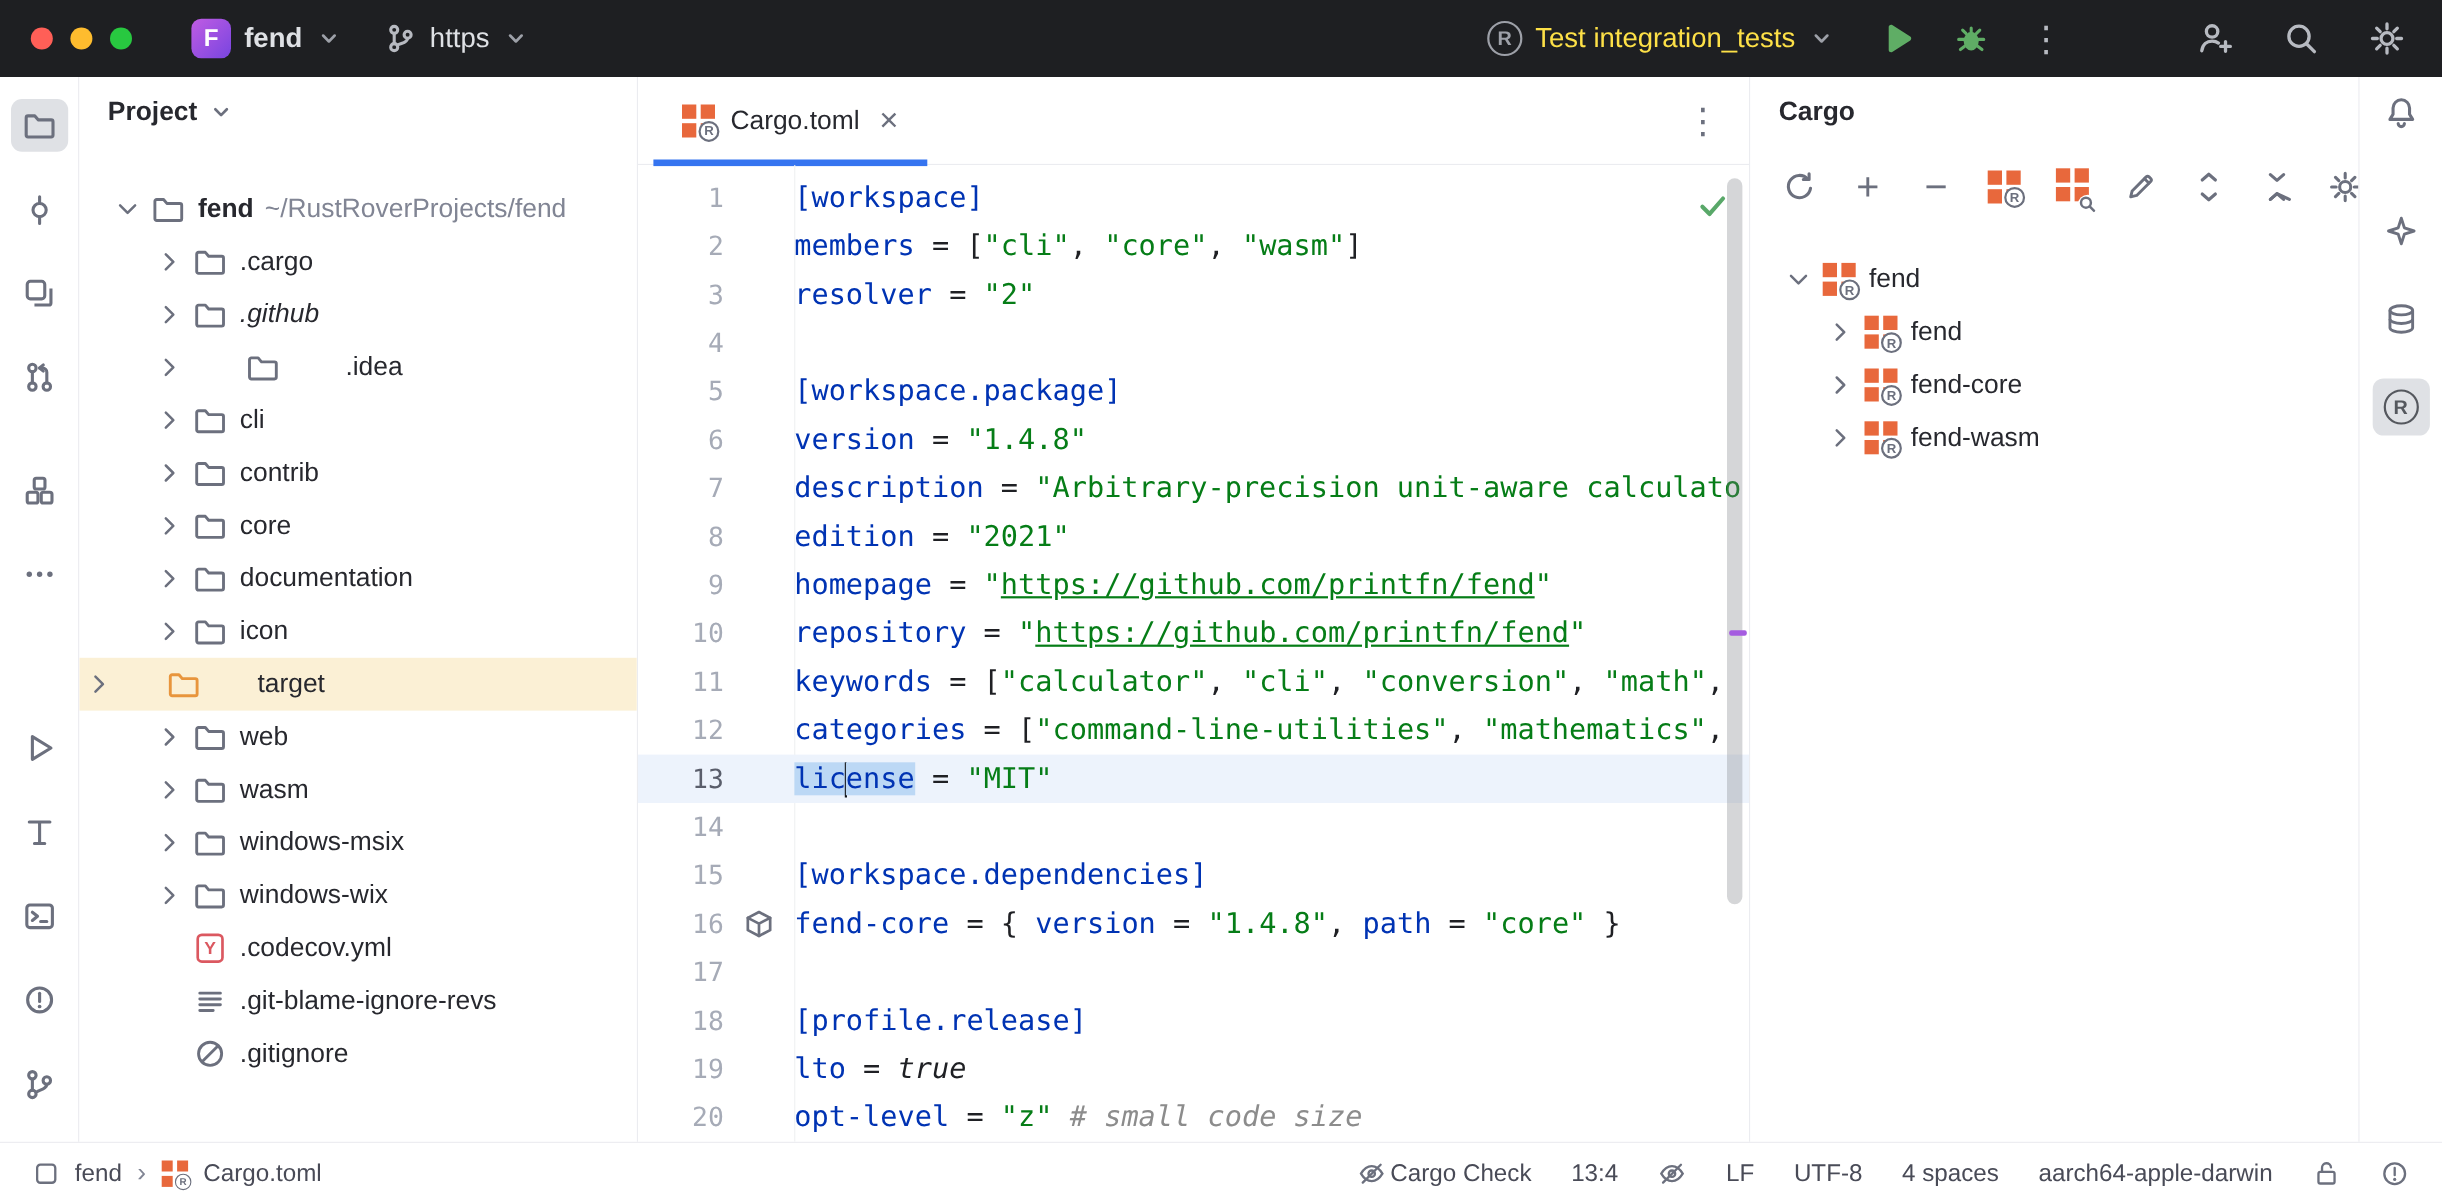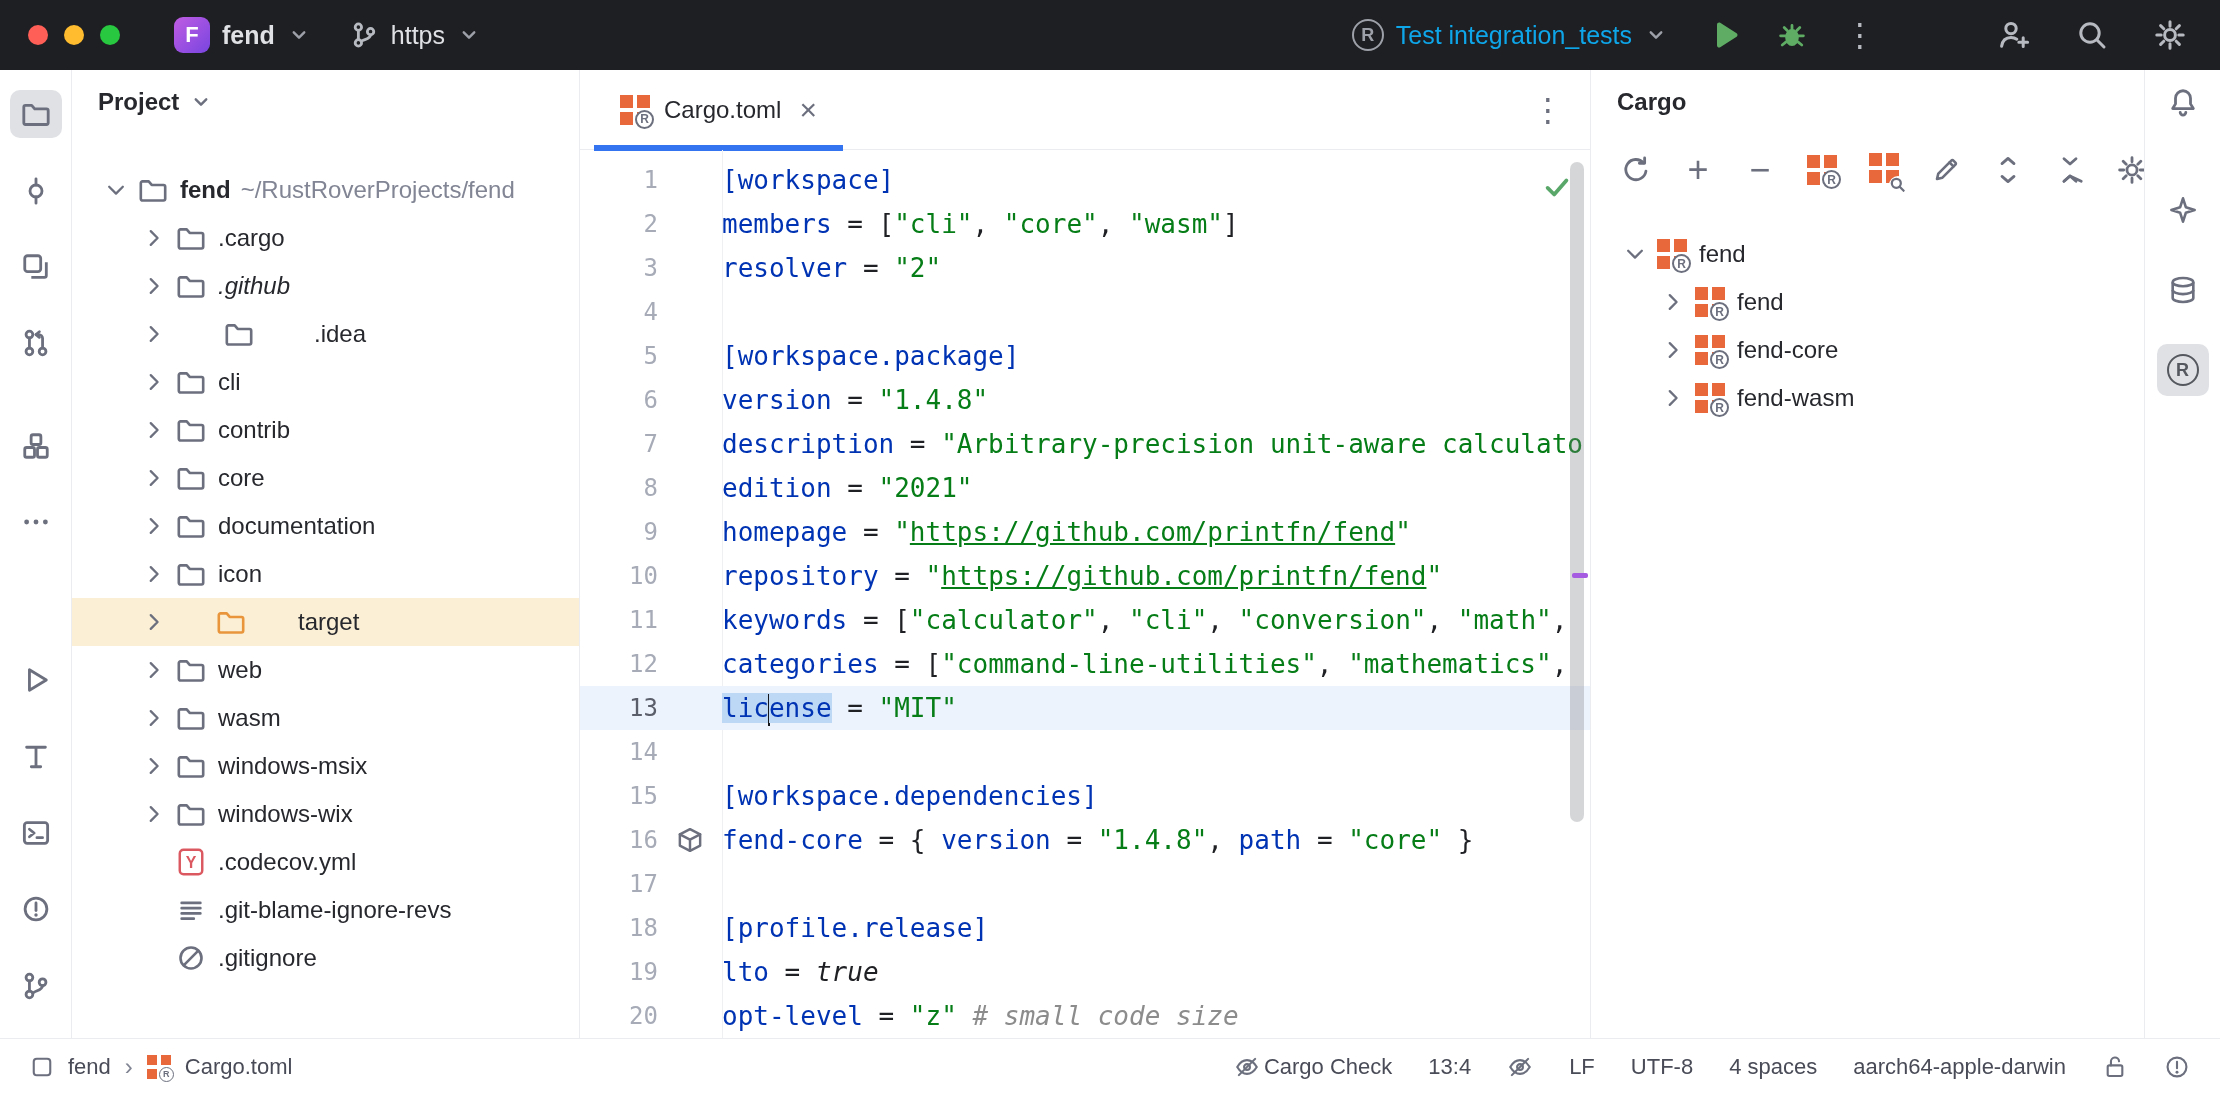--- a/index.html
+++ b/index.html
@@ -16,21 +16,21 @@
   .tb-widget{display:flex;align-items:center;gap:12px;padding:8px 10px;border-radius:8px}
   .tb-label{font-size:25px;white-space:nowrap}
   .bold{font-weight:700}
   .tb-spacer{flex:1}
   .run-cluster{display:flex;align-items:center;gap:24px}
   .tb-btn{display:flex;align-items:center;justify-content:center;width:44px;height:44px;border-radius:8px}
   .kebab-glyph{font-size:32px;color:#b7bac1;line-height:1}
   .right-cluster{display:flex;align-items:center;gap:34px;margin-left:110px}
   .rust-badge{width:32px;height:32px;border:2.5px solid currentColor;border-radius:50%;display:inline-flex;align-items:center;justify-content:center;font-size:18px;font-weight:700;font-style:normal;flex:none}
   .run-config{color:#9da0a8}
-  .run-config .cfg-label{color:#0ea5e9}
+  .run-config .cfg-label{color:#fde047}
 
   
   .main{display:flex;height:968px}
   .lstrip{width:72px;border-right:1px solid #ebecf0;display:flex;flex-direction:column;align-items:center;padding-top:20px}
   .rstrip{width:76px;border-left:1px solid #ebecf0;display:flex;flex-direction:column;align-items:center;padding-top:4px}
   .strip-btn{width:52px;height:52px;border-radius:10px;display:flex;align-items:center;justify-content:center;margin-bottom:28px;color:#6c707e}
   .strip-btn.active{background:#dfe1e5}
 
   
   .project-panel{width:508px;border-right:1px solid #ebecf0;display:flex;flex-direction:column;overflow:hidden}
@@ -370,21 +370,21 @@
               <path d="M6 3.8 10.2 8 6 12.2"></path>
             </svg>
           </span>
           <span class="t-ico">
             <svg viewBox="0 0 16 16" width="30" height="30" fill="none" stroke="#6C707E" stroke-width="1.4" stroke-linecap="round" stroke-linejoin="round">
               <path d="M1.5 12.7V4.3c0-.5.4-.9.9-.9h3.3l1.6 1.9h6.3c.5 0 .9.4.9.9v6.5c0 .5-.4.9-.9.9H2.4c-.5 0-.9-.4-.9-.9z"></path>
             </svg>
           </span>
           <span class="t-label">icon</span>
         </div>
-        <div class="tree-row excluded" style="padding-left: 64px; gap: 40px;">
+        <div class="tree-row excluded" style=" gap: 40px;">
           <span class="chev">
             <svg viewBox="0 0 16 16" width="26" height="26" fill="none" stroke="#6C707E" stroke-width="1.4" stroke-linecap="round" stroke-linejoin="round">
               <path d="M6 3.8 10.2 8 6 12.2"></path>
             </svg>
           </span>
           <span class="t-ico">
             <svg viewBox="0 0 16 16" width="30" height="30" fill="none" stroke="#E8953C" stroke-width="1.4" stroke-linecap="round" stroke-linejoin="round">
               <path d="M1.5 12.7V4.3c0-.5.4-.9.9-.9h3.3l1.6 1.9h6.3c.5 0 .9.4.9.9v6.5c0 .5-.4.9-.9.9H2.4c-.5 0-.9-.4-.9-.9z"></path>
             </svg>
           </span>

